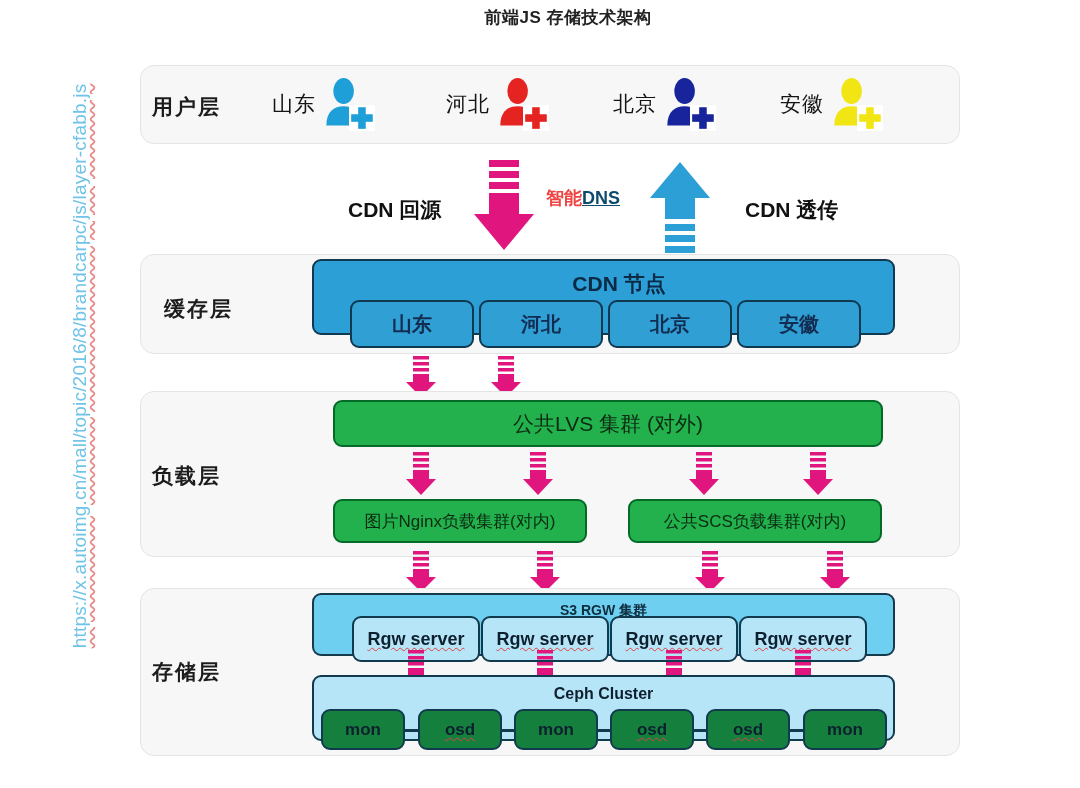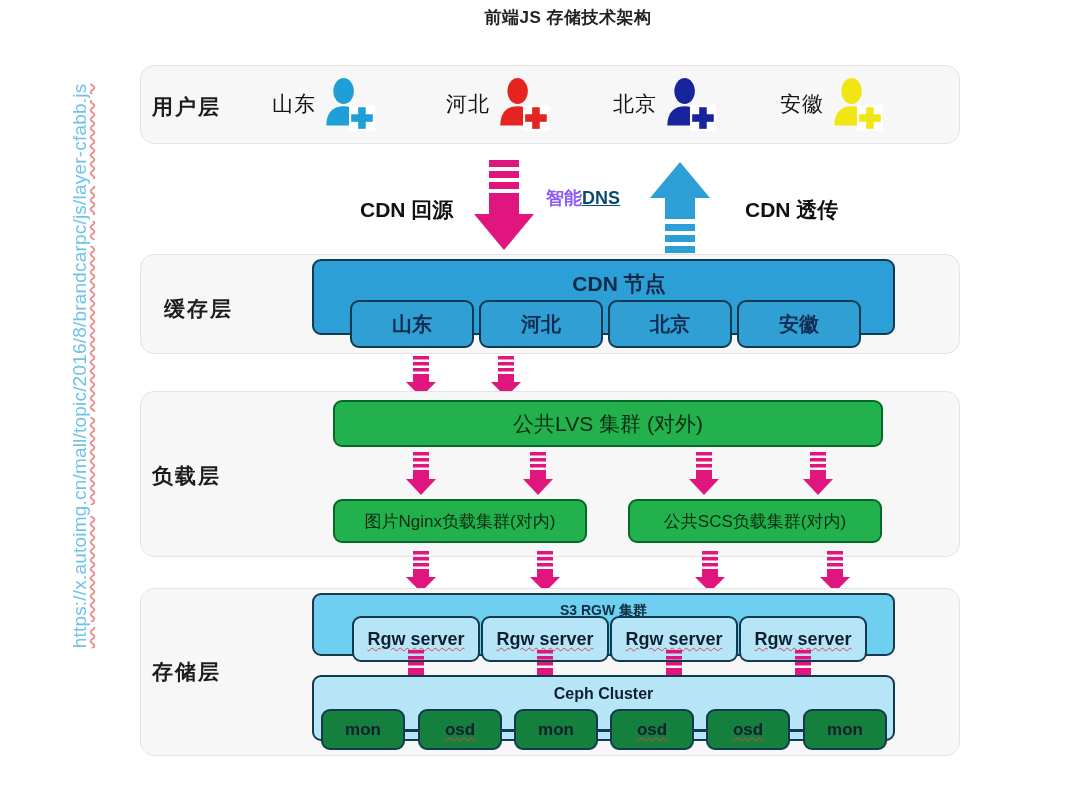--- a/index.html
+++ b/index.html
@@ -93,21 +93,21 @@
     color: #111;
     white-space: nowrap;
     font-family: "Liberation Sans", sans-serif;
   }
   #dns-label {
     position: absolute;
     font-size: 18px;
     font-weight: 700;
     white-space: nowrap;
   }
-  #dns-label .cn { color: #8b5cf6; }
+  #dns-label .cn { color: #ef4444; }
   #dns-label .en { color: #0c4a6e; text-decoration: underline; }
 
   
   .big-arrow { position: absolute; }
 
   
   .box {
     position: absolute;
     box-sizing: border-box;
     display: flex;
@@ -216,21 +216,21 @@
     <span class="user-name">安徽</span>
     <svg class="user-icon" viewBox="0 0 100 100">
       <ellipse cx="40" cy="26" rx="19" ry="24" fill="#f2e514"></ellipse>
       <path d="M8 90 C8 64 22 54 40 54 C58 54 72 64 72 90 Z" fill="#f2e514"></path>
       <rect x="50" y="52" width="48" height="48" fill="#ffffff"></rect>
       <rect x="67" y="56" width="14" height="40" fill="#f2e514"></rect>
       <rect x="54" y="69" width="40" height="14" fill="#f2e514"></rect>
     </svg>
   </div>
 
-  <div class="flow-label" style="left:348px; top:196px;margin-left:12px;">CDN 回源</div>
+  <div class="flow-label" style="left:348px; top:196px;">CDN 回源</div>
 
   <svg class="big-arrow" style="left:470px; top:160px;" width="68" height="92" viewBox="0 0 68 92">
     <rect x="19" y="0" width="30" height="7" fill="#e0157e"></rect>
     <rect x="19" y="11" width="30" height="7" fill="#e0157e"></rect>
     <rect x="19" y="22" width="30" height="7" fill="#e0157e"></rect>
     <path d="M19 33 H49 V54 H64 L34 90 L4 54 H19 Z" fill="#e0157e"></path>
   </svg>
 
   <div id="dns-label" style="left:546px; top:186px;">
     <span class="cn">智能</span><span class="en">DNS</span>

